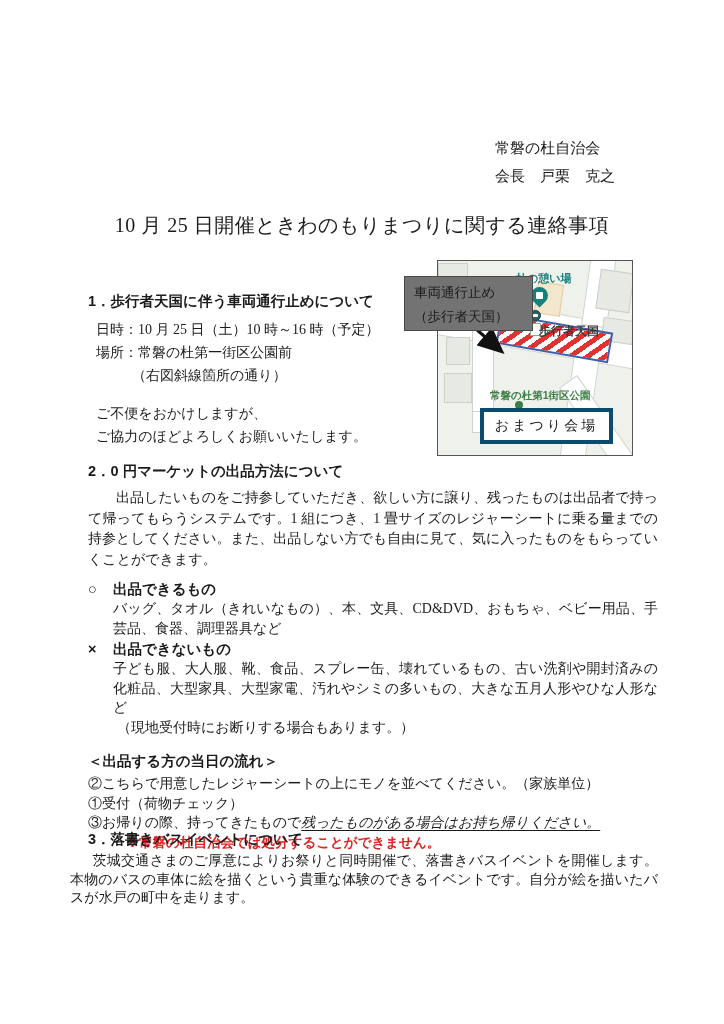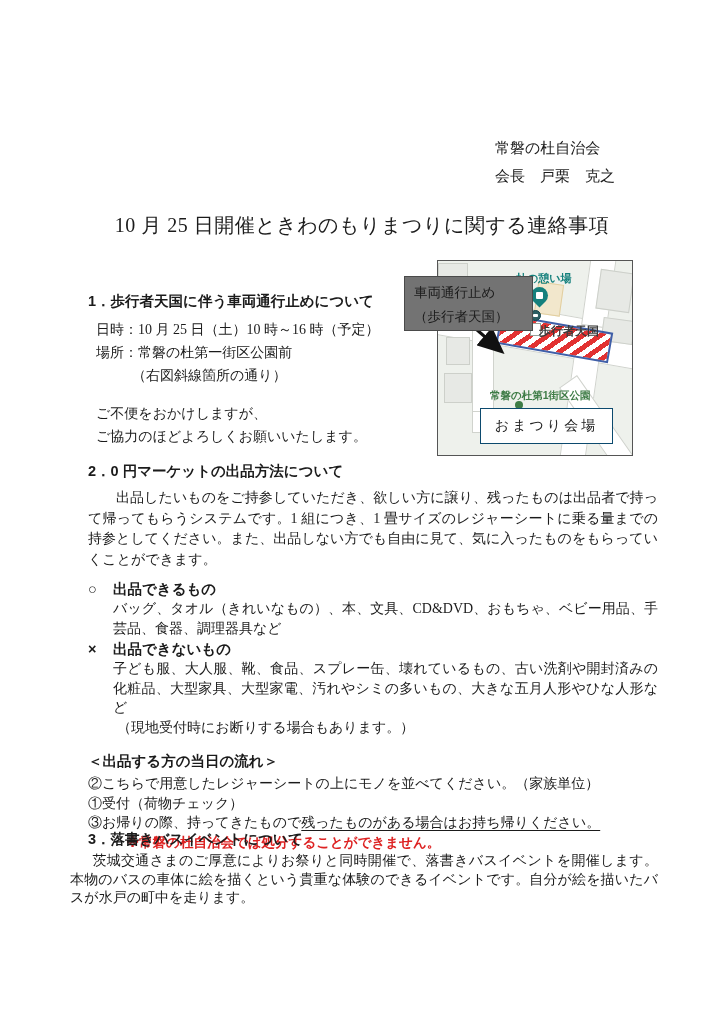--- a/index.html
+++ b/index.html
@@ -37,21 +37,21 @@
            transform:rotate(10deg); transform-origin:left top;
            background:repeating-linear-gradient(135deg,#e23131 0 5px,#ffffff 5px 10px);
            border:2px solid #3f5fa8; }
   .map-label { position:absolute; white-space:nowrap;
                font-family:"Liberation Sans","DejaVu Sans",sans-serif;
                font-weight:bold; }
   #lbl-rest  { left:78px; top:10px;  font-size:11px; color:#15807c; }
   #lbl-chuo  { left:101px; top:62px; font-size:12px; color:#3a3a3a; }
   #lbl-park  { left:52px; top:128px; font-size:10.5px; color:#3e7c46; }
   #venue-box { position:absolute; left:42px; top:147px; width:133px; height:36px;
-               background:#ffffff; border:1px solid #0c4a6e;
+               background:#ffffff; border:4px solid #0c4a6e;
                display:flex; align-items:center; justify-content:center;
                font-size:14px; letter-spacing:3px; color:#222;
                font-family:"Liberation Serif","DejaVu Serif",serif; }
   #pin { position:absolute; left:93px; top:26px; width:17px; height:17px;
          background:#15807c; border-radius:50% 50% 50% 0;
          transform:rotate(-45deg); }
   #pin .glyph { position:absolute; left:5px; top:5px; width:7px; height:7px;
                 background:#ffffff; transform:rotate(45deg); border-radius:1px; }
   #busstop-head { position:absolute; left:92px; top:49px; width:11px; height:11px;
                   border-radius:50%; background:#2e5f63; border:1px solid #12424a; }
@@ -72,21 +72,21 @@
   
   #sec2 { left:88px; top:462px; width:570px; }
   #sec2 .h { font-size:14.5px; margin-bottom:7px; }
   #sec2 .para { line-height:20.5px; text-indent:2em; text-align:justify; }
   .list-h { font-size:14.5px; margin-top:10px; }
   .list-h .mk { display:inline-block; width:25px; }
   .list-body { margin-left:25px; line-height:19.5px; text-align:justify; }
   #flow { margin-top:15px; }
   #flow .h { font-size:14.5px; margin-bottom:3px; }
   #flow .item { line-height:19.5px; }
-  #flow u { text-underline-offset:3px; }
+  #flow u { text-underline-offset:3px;font-style:italic; }
   .warning { color:#dd2222; font-weight:bold; margin-left:38px; line-height:20px;
              font-family:"Liberation Sans","DejaVu Sans",sans-serif; font-size:13.5px; }
 
   
   #sec3 { left:70px; top:830px; width:588px; }
   #sec3 .h { font-size:14.5px; margin-left:18px; margin-bottom:3px; }
   #sec3 .para { line-height:18.5px; text-indent:1.6em; text-align:justify; }
   #sec3 .closing { text-align:right; margin-top:2px; margin-right:36px;
                    line-height:20px; }
 </style>

